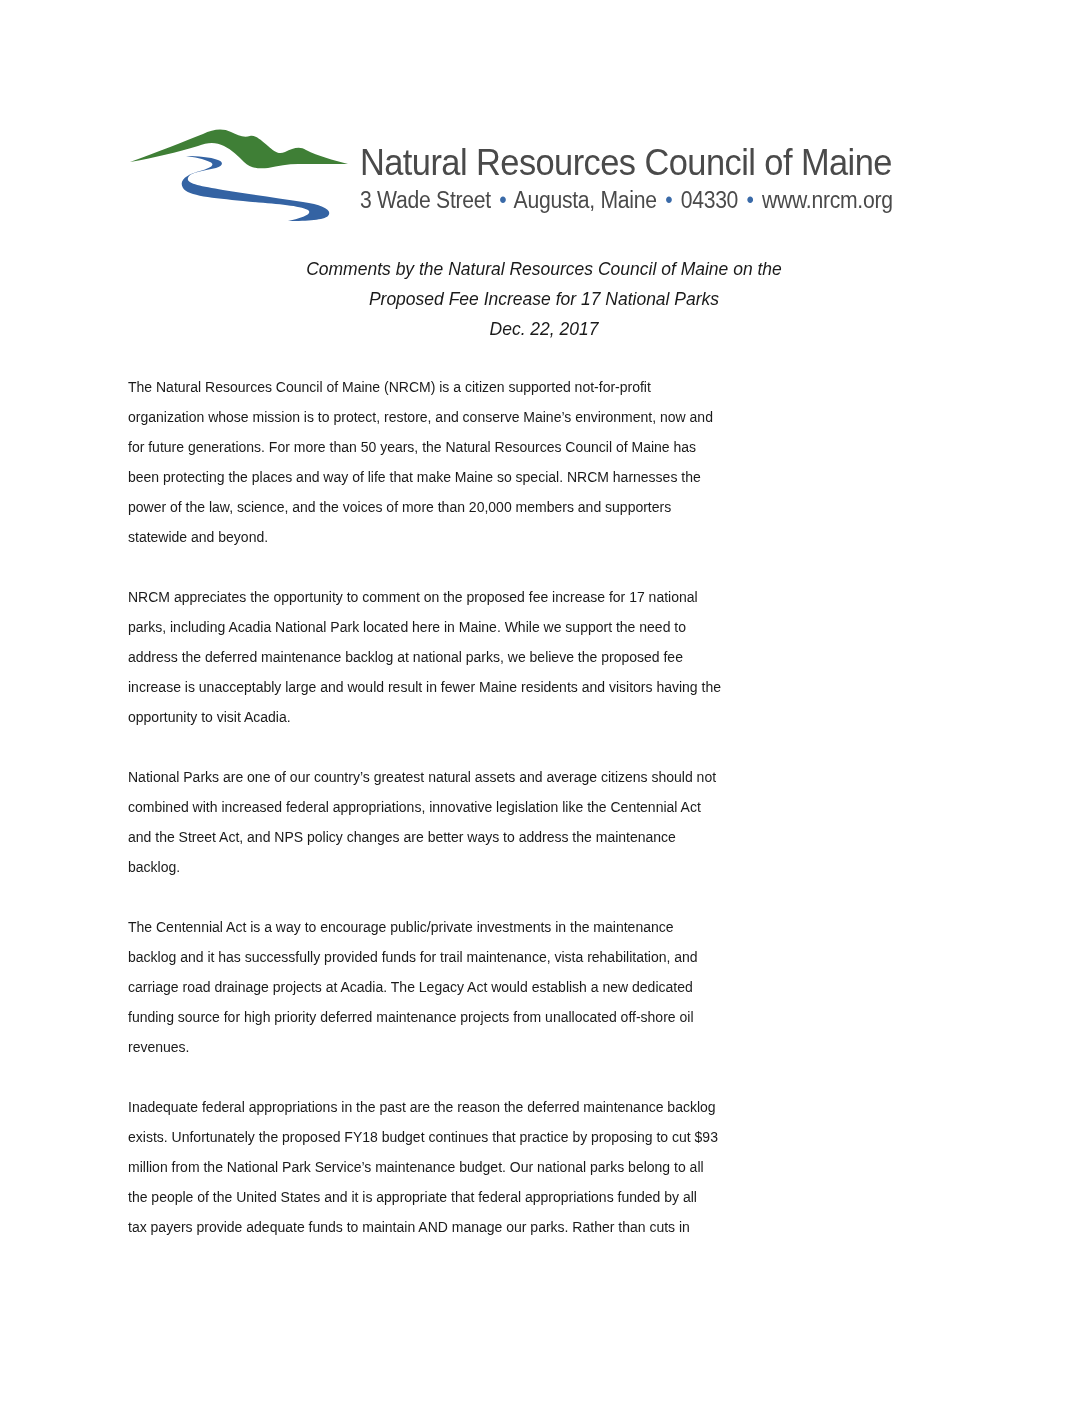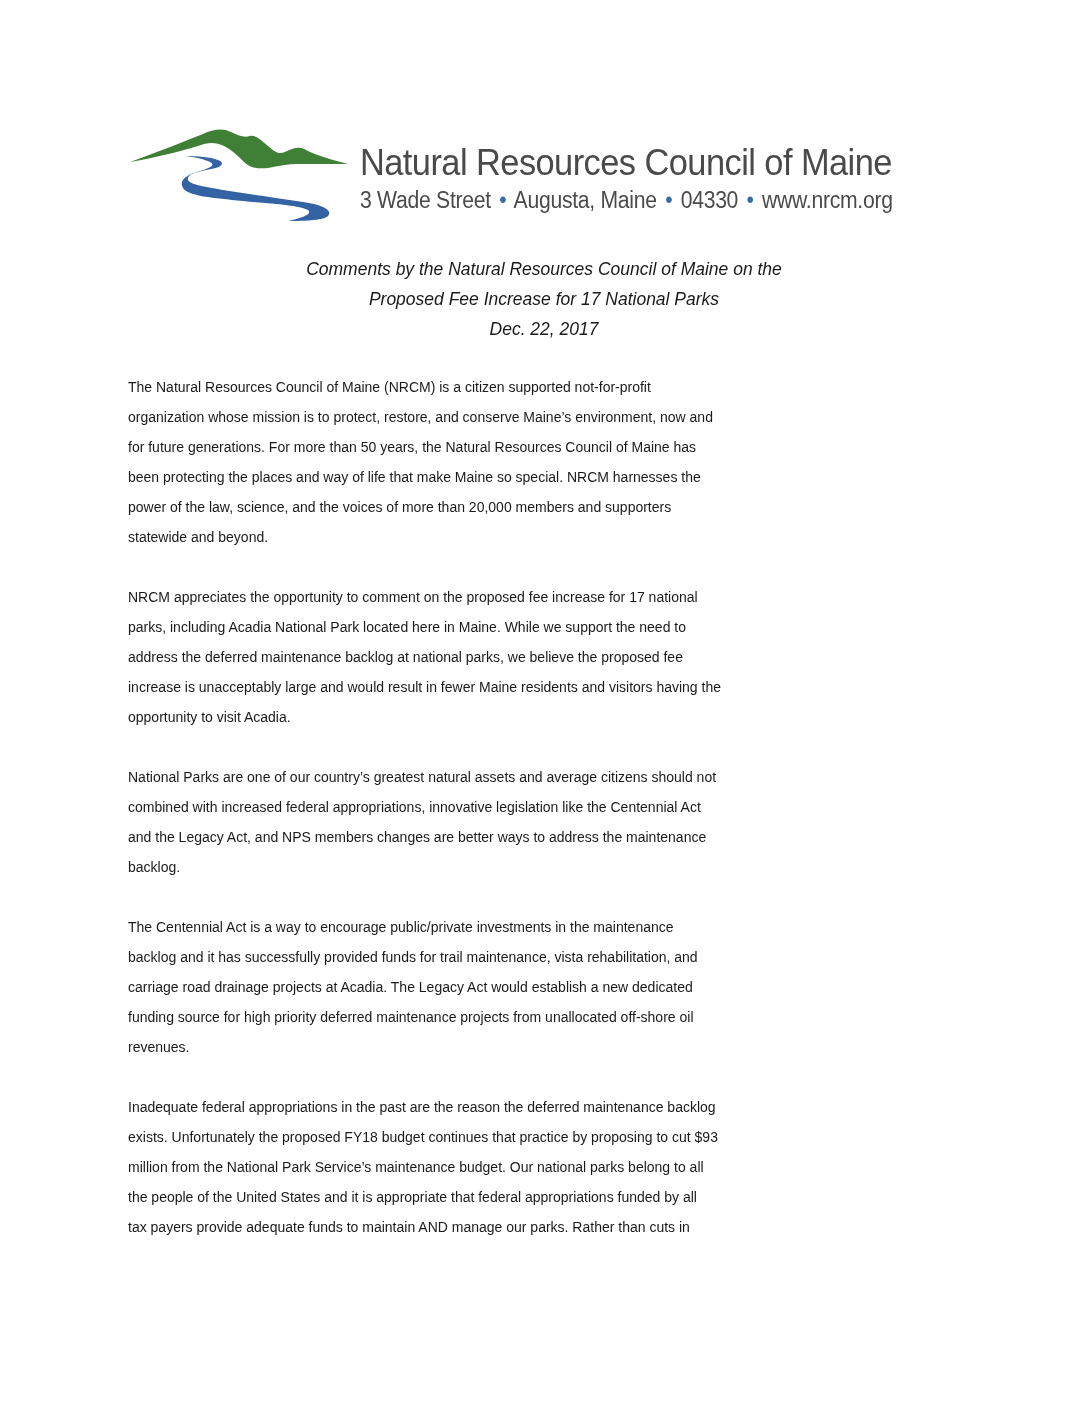--- a/index.html
+++ b/index.html
@@ -57,21 +57,21 @@
   <p class="para">
     <span class="ln">NRCM appreciates the opportunity to comment on the proposed fee increase for 17 national</span>
     <span class="ln">parks, including Acadia National Park located here in Maine. While we support the need to</span>
     <span class="ln">address the deferred maintenance backlog at national parks, we believe the proposed fee</span>
     <span class="ln">increase is unacceptably large and would result in fewer Maine residents and visitors having the</span>
     <span class="ln">opportunity to visit Acadia.</span>
   </p>
   <p class="para">
     <span class="ln">National Parks are one of our country’s greatest natural assets and average citizens should not</span>
     <span class="ln">combined with increased federal appropriations, innovative legislation like the Centennial Act</span>
-    <span class="ln">and the Legacy Act, and NPS members changes are better ways to address the maintenance</span>
+    <span class="ln">and the Street Act, and NPS policy changes are better ways to address the maintenance</span>
     <span class="ln">backlog.</span>
   </p>
   <p class="para">
     <span class="ln">The Centennial Act is a way to encourage public/private investments in the maintenance</span>
     <span class="ln">backlog and it has successfully provided funds for trail maintenance, vista rehabilitation, and</span>
     <span class="ln">carriage road drainage projects at Acadia. The Legacy Act would establish a new dedicated</span>
     <span class="ln">funding source for high priority deferred maintenance projects from unallocated off-shore oil</span>
     <span class="ln">revenues.</span>
   </p>
   <p class="para">

